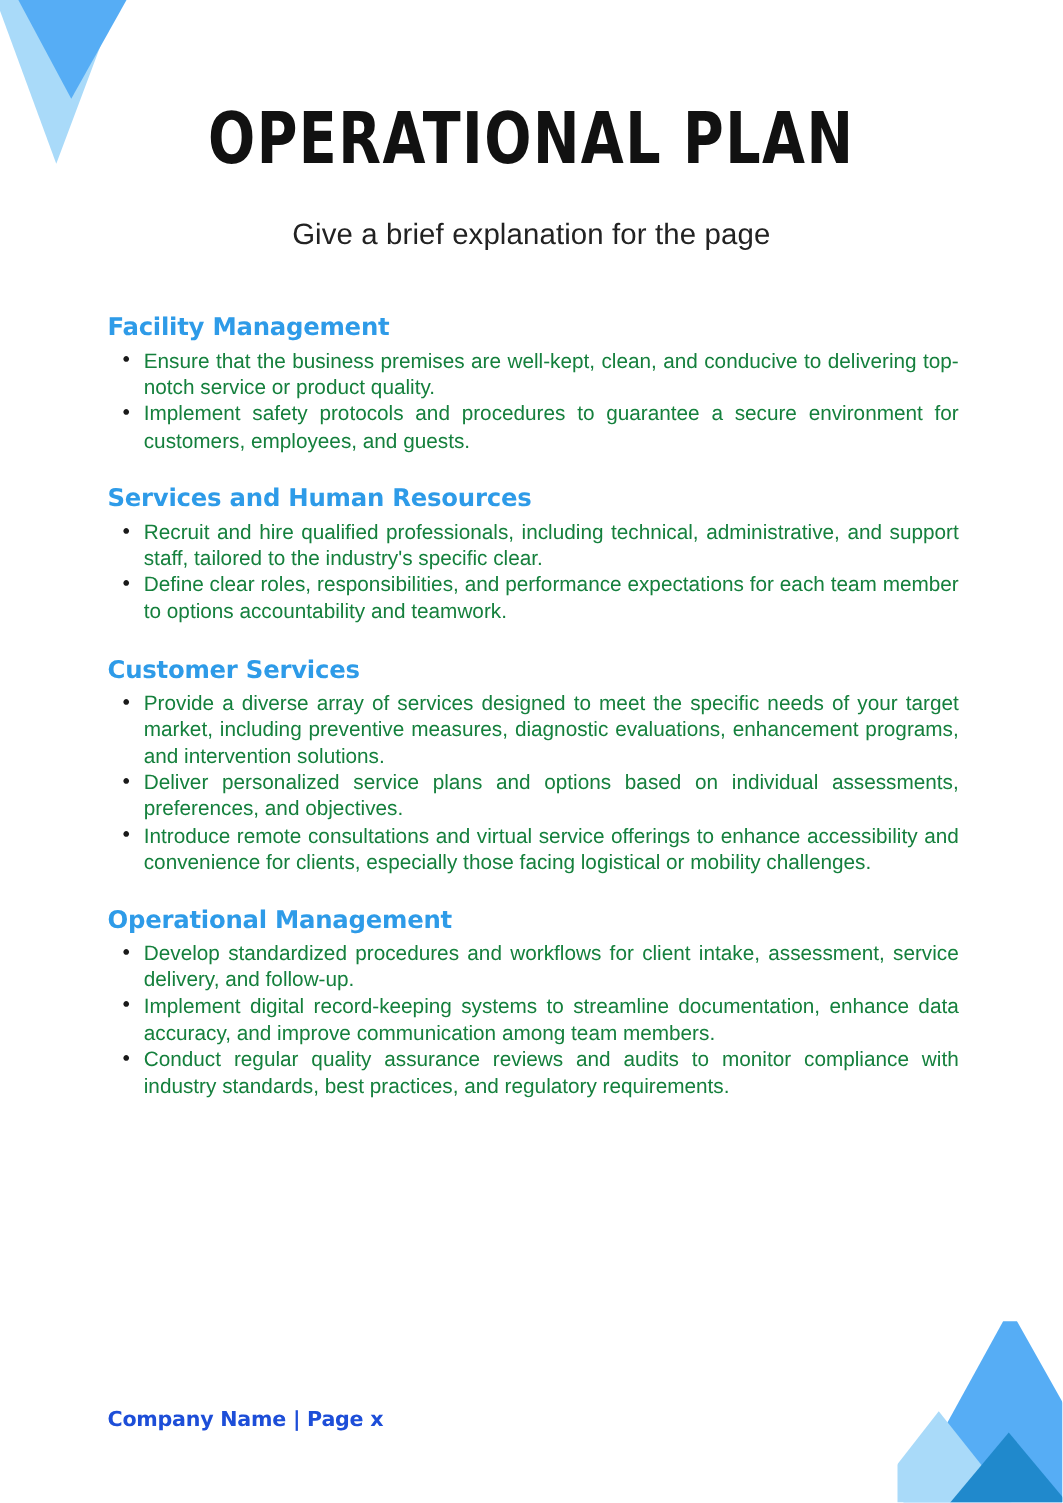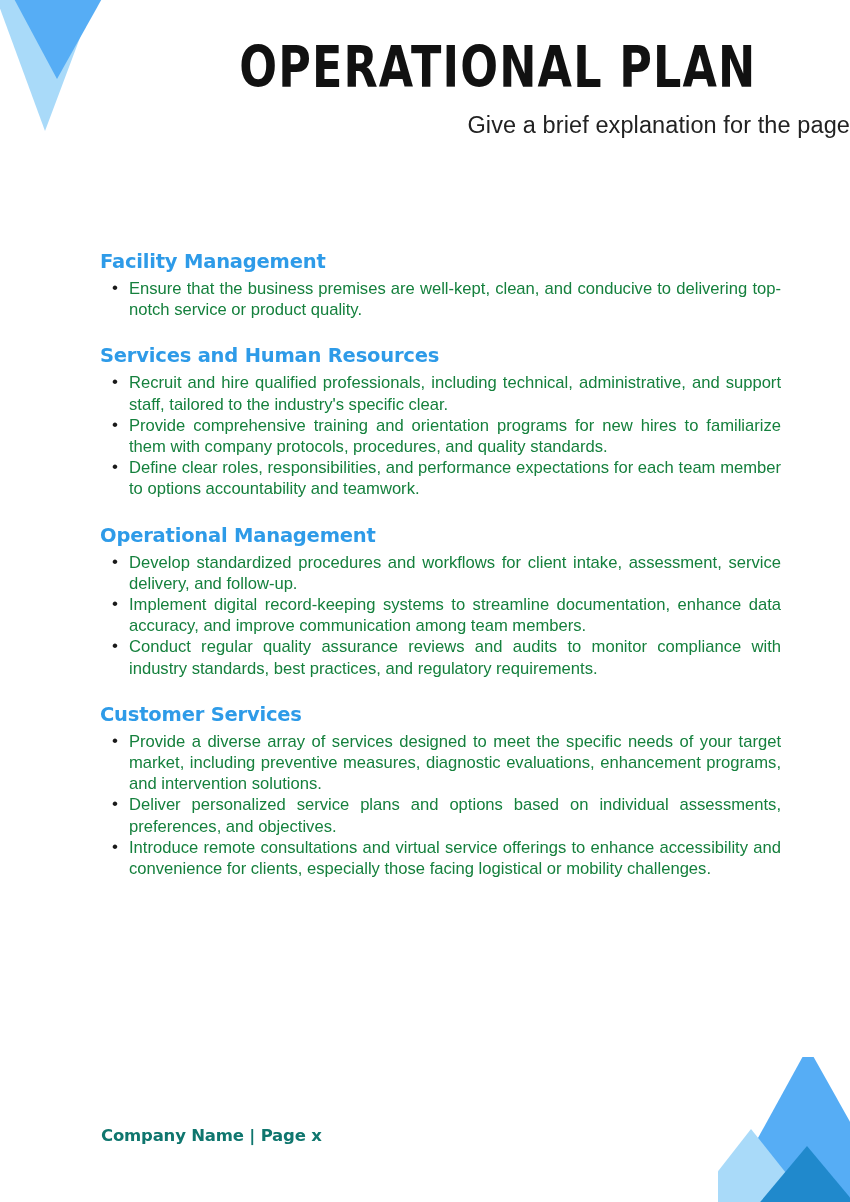--- a/index.html
+++ b/index.html
@@ -11,44 +11,44 @@
     overflow:hidden;
     color:#1a1a1a;
   }
 
   
   .deco { position:absolute; pointer-events:none; }
   #deco-top-left { top:0; left:0; width:115px; height:140px; }
   #deco-bottom-right { right:0; bottom:0; width:132px; height:145px; }
 
   
-  .header { padding-top:38px; text-align:right; }
+  .header { padding-top:82px; text-align:center; }
   .doc-title {
     font-family:"DejaVu Sans", sans-serif;
     font-weight:700;
     font-size:57px;
     letter-spacing:1.5px;
     color:#111111;
     transform:scaleX(0.78);
     transform-origin:center;
     line-height:1.05;
     white-space:nowrap;
   }
   .doc-subtitle {
-    margin-top:14px;
+    margin-top:32px;
     font-size:23.5px;
     font-weight:400;
     color:#222222;
     letter-spacing:0.1px;
   }
 
   
   .content {
     position:absolute;
-    left:100px;
+    left:86px;
     top:250px;
     width:681px;
   }
   .section { margin-bottom:24px; }
   .section:last-child { margin-bottom:0; }
   .section-heading {
     font-family:"DejaVu Sans", sans-serif;
     font-size:19.5px;
     font-weight:700;
     color:#2e9be8;
@@ -71,27 +71,27 @@
     position:absolute;
     left:12px;
     top:-1px;
     font-size:17px;
     color:#1a1a1a;
   }
 
   
   .footer {
     position:absolute;
-    left:101px;
+    left:86px;
     bottom:57px;
     font-family:"DejaVu Sans", sans-serif;
     font-size:16.5px;
     font-weight:700;
     letter-spacing:-0.2px;
-    color:#0f766e;
+    color:#1d4ed8;
   }
 </style>
 </head>
 <body>
 
 <svg class="deco" id="deco-top-left" viewBox="0 0 115 140" aria-hidden="true">
   <polygon points="-5,-5 96,-5 45,131" fill="#a9daf9"></polygon>
   <polygon points="12,-5 104,-5 57,79" fill="#56adf5"></polygon>
 </svg>
 
@@ -99,47 +99,47 @@
   <div class="doc-title">OPERATIONAL PLAN</div>
   <div class="doc-subtitle">Give a brief explanation for the page</div>
 </header>
 
 <main class="content">
 
   <section class="section">
     <h2 class="section-heading">Facility Management</h2>
     <ul class="bullets">
       <li>Ensure that the business premises are well-kept, clean, and conducive to delivering top-notch service or product quality.</li>
+      <li>Implement safety protocols and procedures to guarantee a secure environment for customers, employees, and guests.</li>
     </ul>
   </section>
 
   <section class="section">
     <h2 class="section-heading">Services and Human Resources</h2>
     <ul class="bullets">
       <li>Recruit and hire qualified professionals, including technical, administrative, and support staff, tailored to the industry's specific clear.</li>
-      <li>Provide comprehensive training and orientation programs for new hires to familiarize them with company protocols, procedures, and quality standards.</li>
       <li>Define clear roles, responsibilities, and performance expectations for each team member to options accountability and teamwork.</li>
+    </ul>
+  </section>
+
+  <section class="section">
+    <h2 class="section-heading">Customer Services</h2>
+    <ul class="bullets">
+      <li>Provide a diverse array of services designed to meet the specific needs of your target market, including preventive measures, diagnostic evaluations, enhancement programs, and intervention solutions.</li>
+      <li>Deliver personalized service plans and options based on individual assessments, preferences, and objectives.</li>
+      <li>Introduce remote consultations and virtual service offerings to enhance accessibility and convenience for clients, especially those facing logistical or mobility challenges.</li>
     </ul>
   </section>
 
   <section class="section">
     <h2 class="section-heading">Operational Management</h2>
     <ul class="bullets">
       <li>Develop standardized procedures and workflows for client intake, assessment, service delivery, and follow-up.</li>
       <li>Implement digital record-keeping systems to streamline documentation, enhance data accuracy, and improve communication among team members.</li>
       <li>Conduct regular quality assurance reviews and audits to monitor compliance with industry standards, best practices, and regulatory requirements.</li>
-    </ul>
-  </section>
-
-  <section class="section">
-    <h2 class="section-heading">Customer Services</h2>
-    <ul class="bullets">
-      <li>Provide a diverse array of services designed to meet the specific needs of your target market, including preventive measures, diagnostic evaluations, enhancement programs, and intervention solutions.</li>
-      <li>Deliver personalized service plans and options based on individual assessments, preferences, and objectives.</li>
-      <li>Introduce remote consultations and virtual service offerings to enhance accessibility and convenience for clients, especially those facing logistical or mobility challenges.</li>
     </ul>
   </section>
 
 </main>
 
 <div class="footer">Company Name | Page x</div>
 
 <svg class="deco" id="deco-bottom-right" viewBox="0 0 132 145" aria-hidden="true">
   <polygon points="90,-10 180,150 2,150" fill="#56adf5"></polygon>
   <polygon points="33,72 95,150 -28,150" fill="#a9daf9"></polygon>

